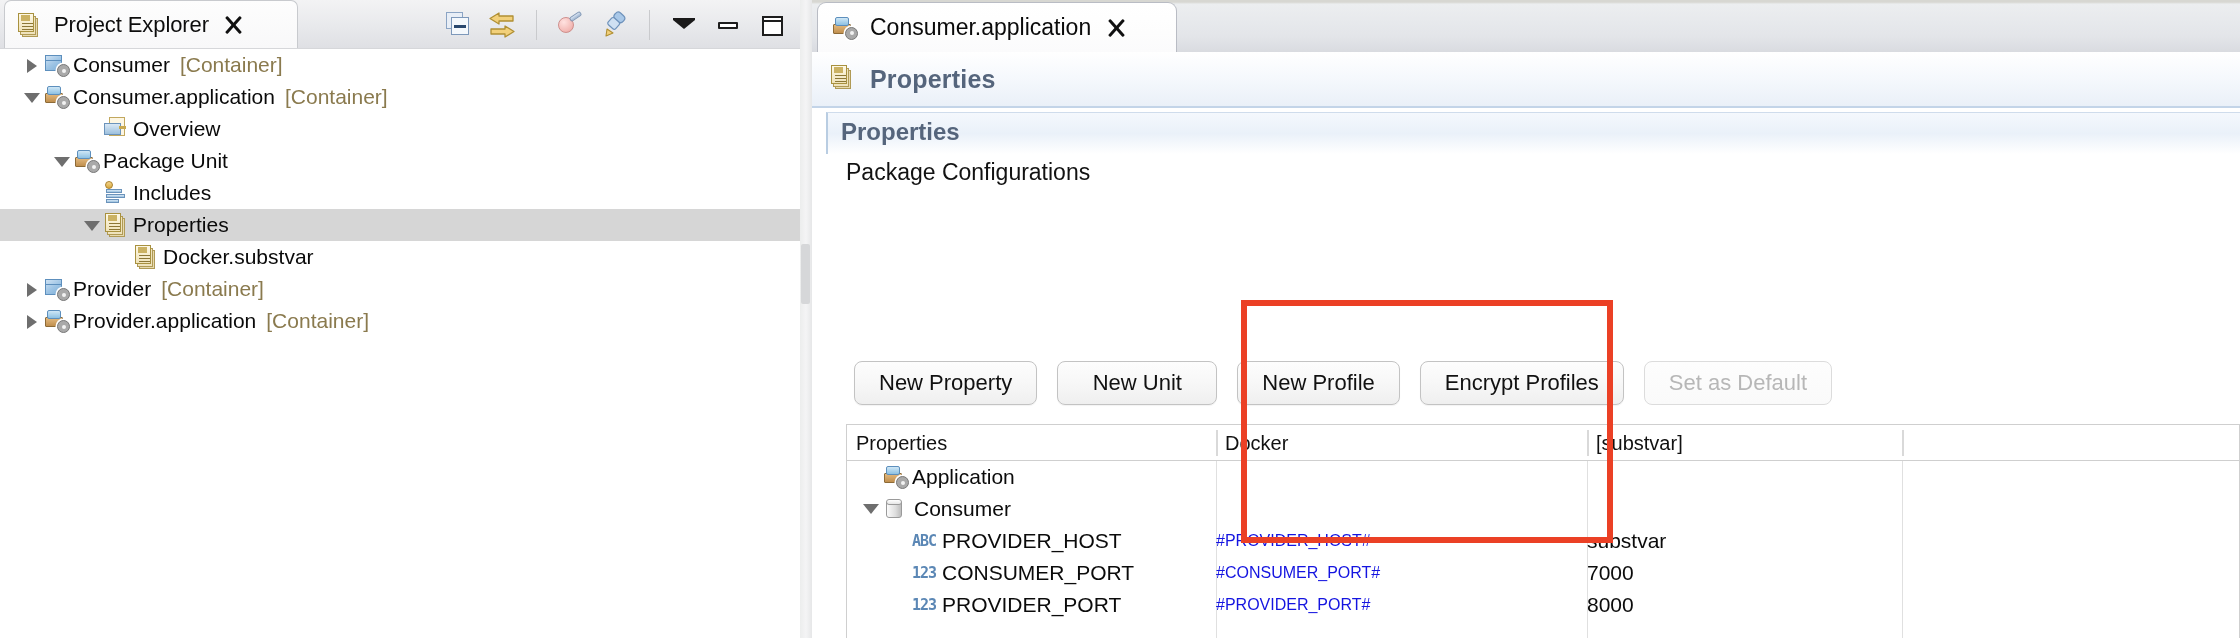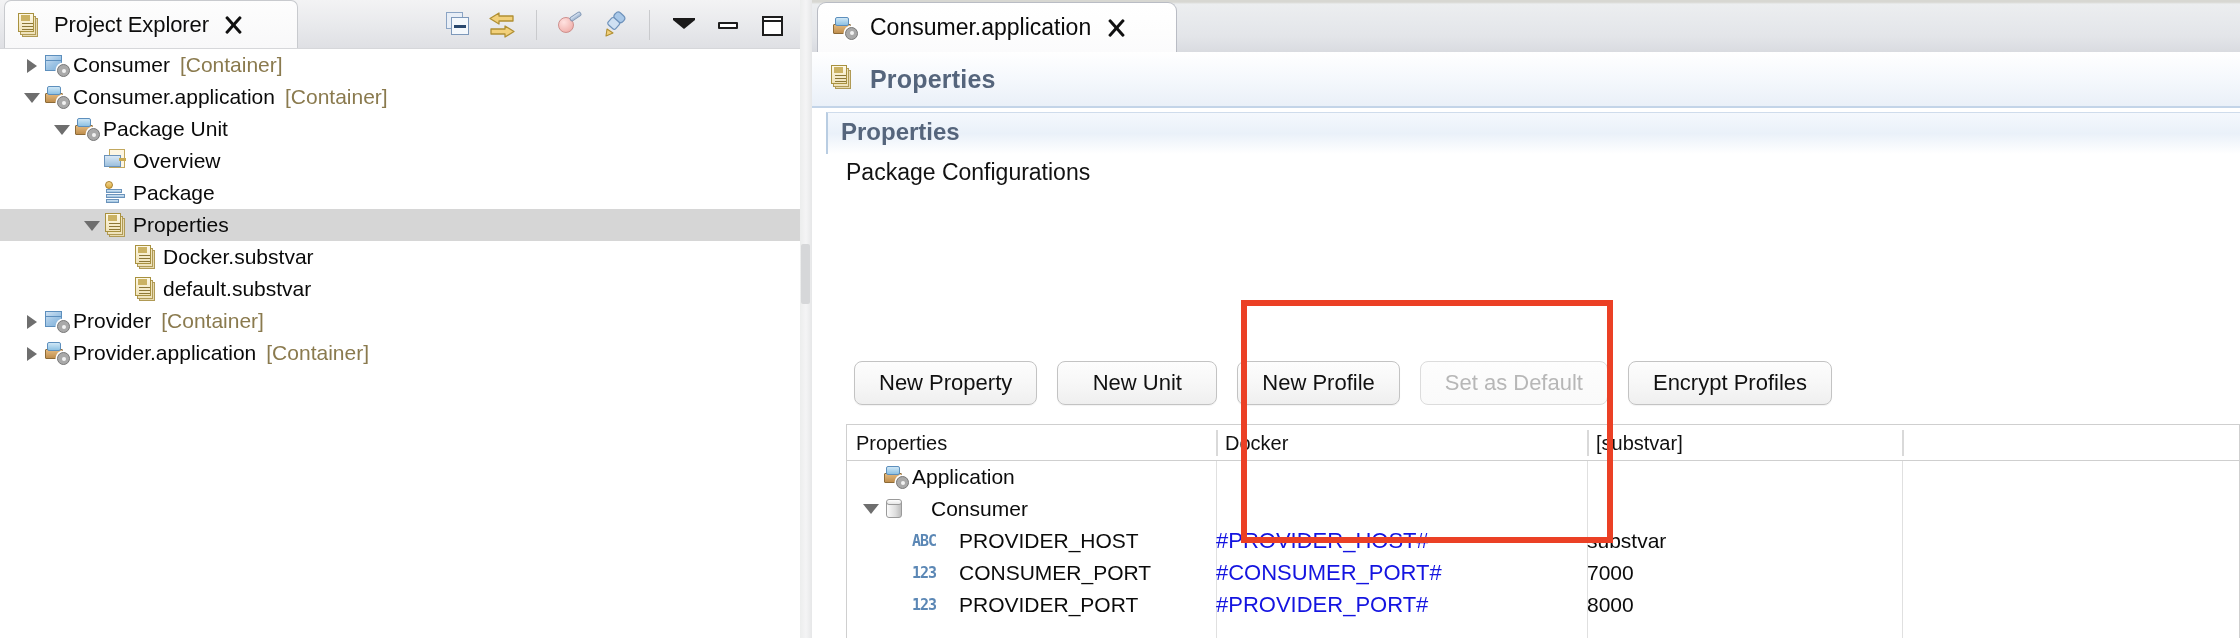--- a/index.html
+++ b/index.html
@@ -294,32 +294,32 @@
   #table-body { position:relative; height:276px; }
   .trow {
     position:relative; height:32px;
   }
   .cell-name {
     position:absolute; left:0; top:0; height:32px; display:flex; align-items:center;
     font-size:21px; color:#0b0b0b; white-space:nowrap;justify-content:flex-end;
   }
   .cell-docker {
     position:absolute; left:369px; top:0; height:32px; display:flex; align-items:center;
-    font-size:22px; color:#1414e0; white-space:nowrap;
+    font-size:16px; color:#1414e0; white-space:nowrap;
   }
   .cell-default {
     position:absolute; left:740px; top:0; height:32px; display:flex; align-items:center;
     font-size:21px; color:#0b0b0b; white-space:nowrap;
   }
   .col-div {
     position:absolute; top:0; width:1px; height:276px; background:#e0e0e0;
   }
 
   
-  .ti { width:26px; height:20px; flex:0 0 26px; position:relative; margin-right:22px; }
+  .ti { width:26px; height:20px; flex:0 0 26px; position:relative; margin-right:5px; }
   .ti-abc, .ti-123 {
     font-family:"DejaVu Sans Mono", monospace;
     font-size:15px; font-weight:bold; color:#5b87b5; letter-spacing:-1px;
     line-height:20px; text-align:center;
   }
   .ico-cyl .body {
     position:absolute; left:3px; top:2px; width:16px; height:17px;
     background:linear-gradient(to right,#fbfbfb,#dedede 60%,#bdbdbd);
     border:1px solid #9a9a9a; border-radius:2px 2px 3px 3px;
   }
@@ -429,49 +429,49 @@
         <span class="twisty down"></span>
         <span class="t-icon ico-cubeapp">
           <span class="boxbot"></span>
           <span class="boxtop"></span>
           <span class="gear"></span>
         </span>
         <span class="t-label">Consumer.application</span>
         <span class="t-suffix">[Container]</span>
       </div>
       <div class="tree-row">
+        <span style="flex:0 0 82px"></span>
+        <span class="twisty none"></span>
+        <span class="t-icon ico-overview">
+          <span class="page"></span>
+          <span class="plug"></span>
+          <span class="pin"></span>
+        </span>
+        <span class="t-label">Overview</span>
+      </div>
+      <div class="tree-row">
         <span style="flex:0 0 52px"></span>
         <span class="twisty down"></span>
         <span class="t-icon ico-cubeapp">
           <span class="boxbot"></span>
           <span class="boxtop"></span>
           <span class="gear"></span>
         </span>
         <span class="t-label">Package Unit</span>
-      </div>
-      <div class="tree-row">
-        <span style="flex:0 0 82px"></span>
-        <span class="twisty none"></span>
-        <span class="t-icon ico-overview">
-          <span class="page"></span>
-          <span class="plug"></span>
-          <span class="pin"></span>
-        </span>
-        <span class="t-label">Overview</span>
       </div>
       <div class="tree-row">
         <span style="flex:0 0 82px"></span>
         <span class="twisty none"></span>
         <span class="t-icon ico-includes">
           <span class="dot"></span>
           <span class="b1"></span>
           <span class="b2"></span>
           <span class="b3"></span>
         </span>
-        <span class="t-label">Package</span>
+        <span class="t-label">Includes</span>
       </div>
       <div class="tree-row selected">
         <span style="flex:0 0 82px"></span>
         <span class="twisty down"></span>
         <span class="t-icon ico-props">
           <span class="d3"></span>
           <span class="d2"></span>
           <span class="d1">
             <span class="hdr"></span>
             <span class="ln ln1"></span>
@@ -490,35 +490,20 @@
           <span class="d1">
             <span class="hdr"></span>
             <span class="ln ln1"></span>
             <span class="ln ln2"></span>
             <span class="ln ln3"></span>
           </span>
         </span>
         <span class="t-label">Docker.substvar</span>
       </div>
       <div class="tree-row">
-        <span style="flex:0 0 112px"></span>
-        <span class="twisty none"></span>
-        <span class="t-icon ico-props">
-          <span class="d3"></span>
-          <span class="d2"></span>
-          <span class="d1">
-            <span class="hdr"></span>
-            <span class="ln ln1"></span>
-            <span class="ln ln2"></span>
-            <span class="ln ln3"></span>
-          </span>
-        </span>
-        <span class="t-label">default.substvar</span>
-      </div>
-      <div class="tree-row">
         <span style="flex:0 0 22px"></span>
         <span class="twisty right"></span>
         <span class="t-icon ico-cube">
           <span class="box"></span>
           <span class="lidline"></span>
           <span class="gear"></span>
         </span>
         <span class="t-label">Provider</span>
         <span class="t-suffix">[Container]</span>
       </div>
@@ -571,22 +556,22 @@
   <div id="section">
     <div id="section-head">
       <span class="stitle">Properties</span>
     </div>
     <div id="section-sub">Package Configurations</div>
 
     <div id="button-row">
         <div class="btn">New Property</div>
         <div class="btn">New Unit</div>
         <div class="btn">New Profile</div>
+        <div class="btn">Encrypt Profiles</div>
         <div class="btn disabled">Set as Default</div>
-        <div class="btn">Encrypt Profiles</div>
       </div>
 
     <div id="prop-table">
       <div id="table-head">
           <div class="th" style="left: 0px; width: 369px;">
             <span>Properties</span>
           </div>
           <div class="th" style="left: 369px; width: 424px;">
             <span class="vdiv"></span>
             <span>Docker</span>

